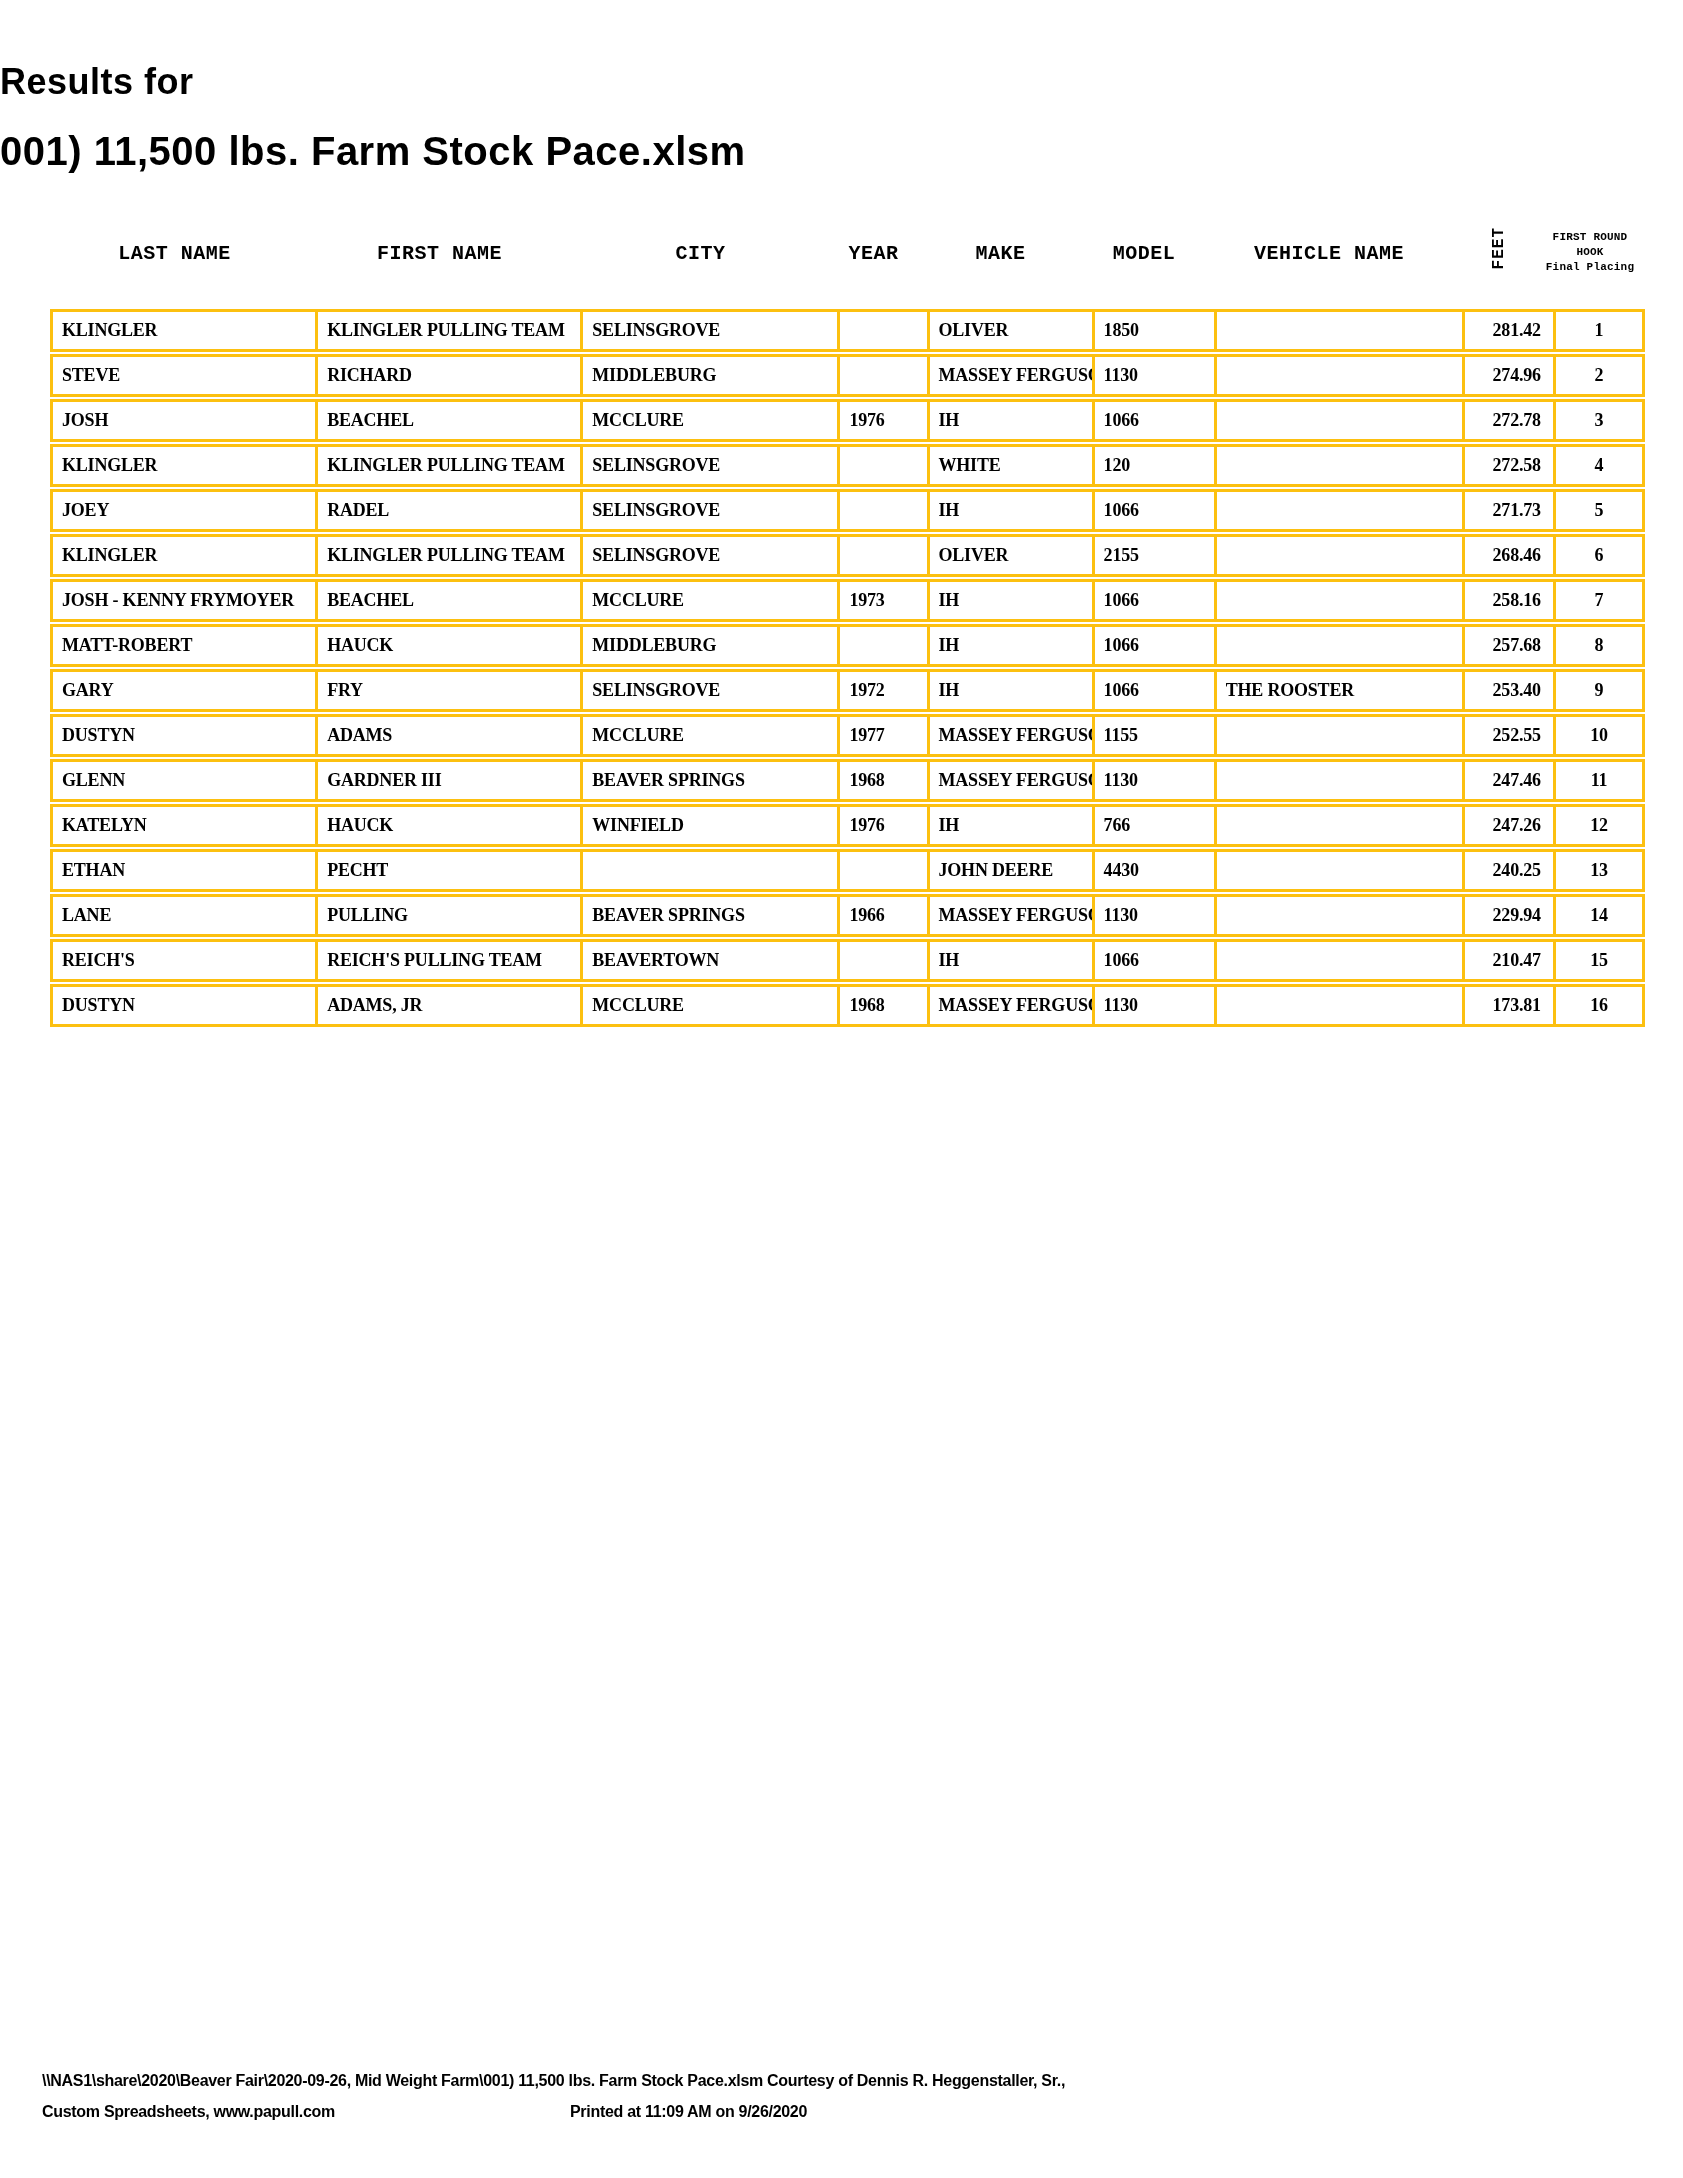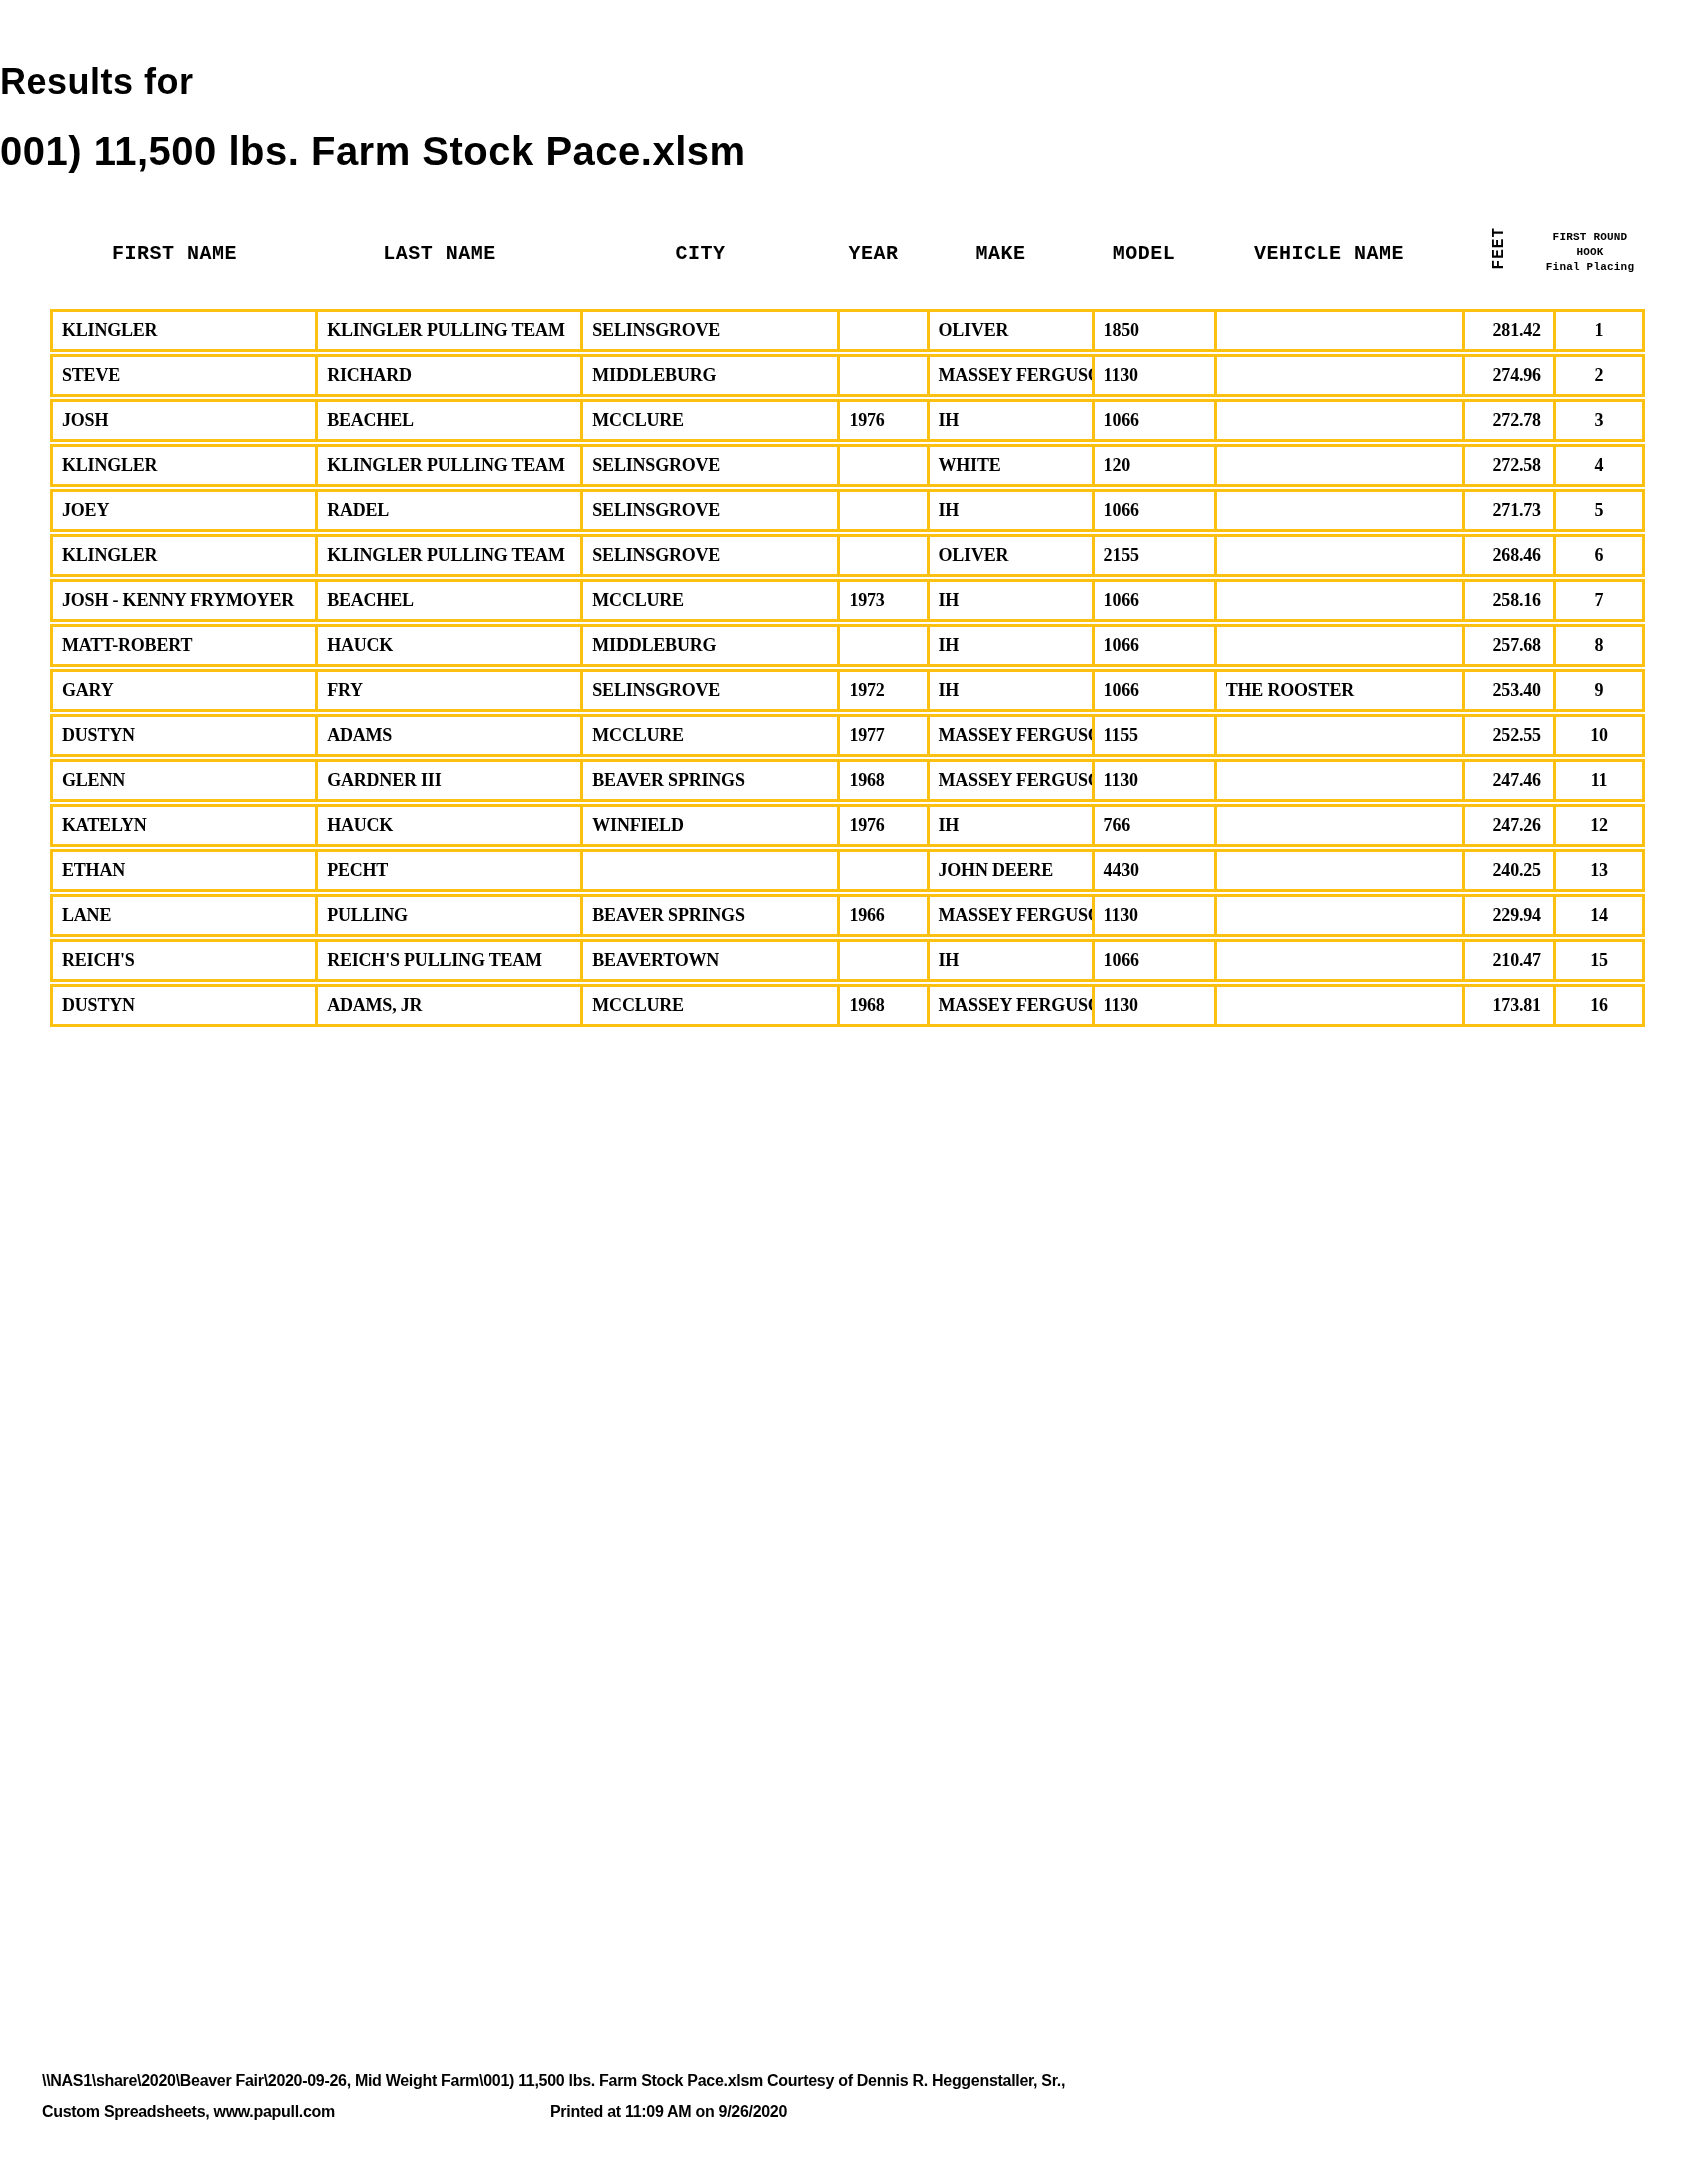--- a/index.html
+++ b/index.html
@@ -58,35 +58,35 @@
   .footer {
     position: absolute;
     left: 42px; top: 2065px;
     width: 1614px;
     font-size: 16px;
     line-height: 31px;
     letter-spacing: -0.3px;
     white-space: nowrap;
   }
   .footer-line2 { position: relative; }
-  .footer-printed { position: absolute; left: 508px; top: 0; text-align: right; }
+  .footer-printed { position: absolute; left: 528px; top: 0; text-align: right; }
 </style>
 </head>
 <body>
 
 <div class="titles">
   <div class="title1">Results for</div>
   <div class="title2">001) 11,500 lbs. Farm Stock Pace.xlsm</div>
 </div>
 
 <div class="content">
 
   <div class="header-row">
+    <div class="hcell" style="width:265px">LAST NAME</div>
     <div class="hcell" style="width:265px">FIRST NAME</div>
-    <div class="hcell" style="width:265px">LAST NAME</div>
     <div class="hcell" style="width:257px">CITY</div>
     <div class="hcell" style="width:89px">YEAR</div>
     <div class="hcell" style="width:165px">MAKE</div>
     <div class="hcell" style="width:122px">MODEL</div>
     <div class="hcell" style="width:248px">VEHICLE NAME</div>
     <div class="hcell tight" style="width:91px">
       <span class="feet-label">FEET</span>
     </div>
     <div class="hcell tight" style="width:92px">
       <div class="hook-block">

